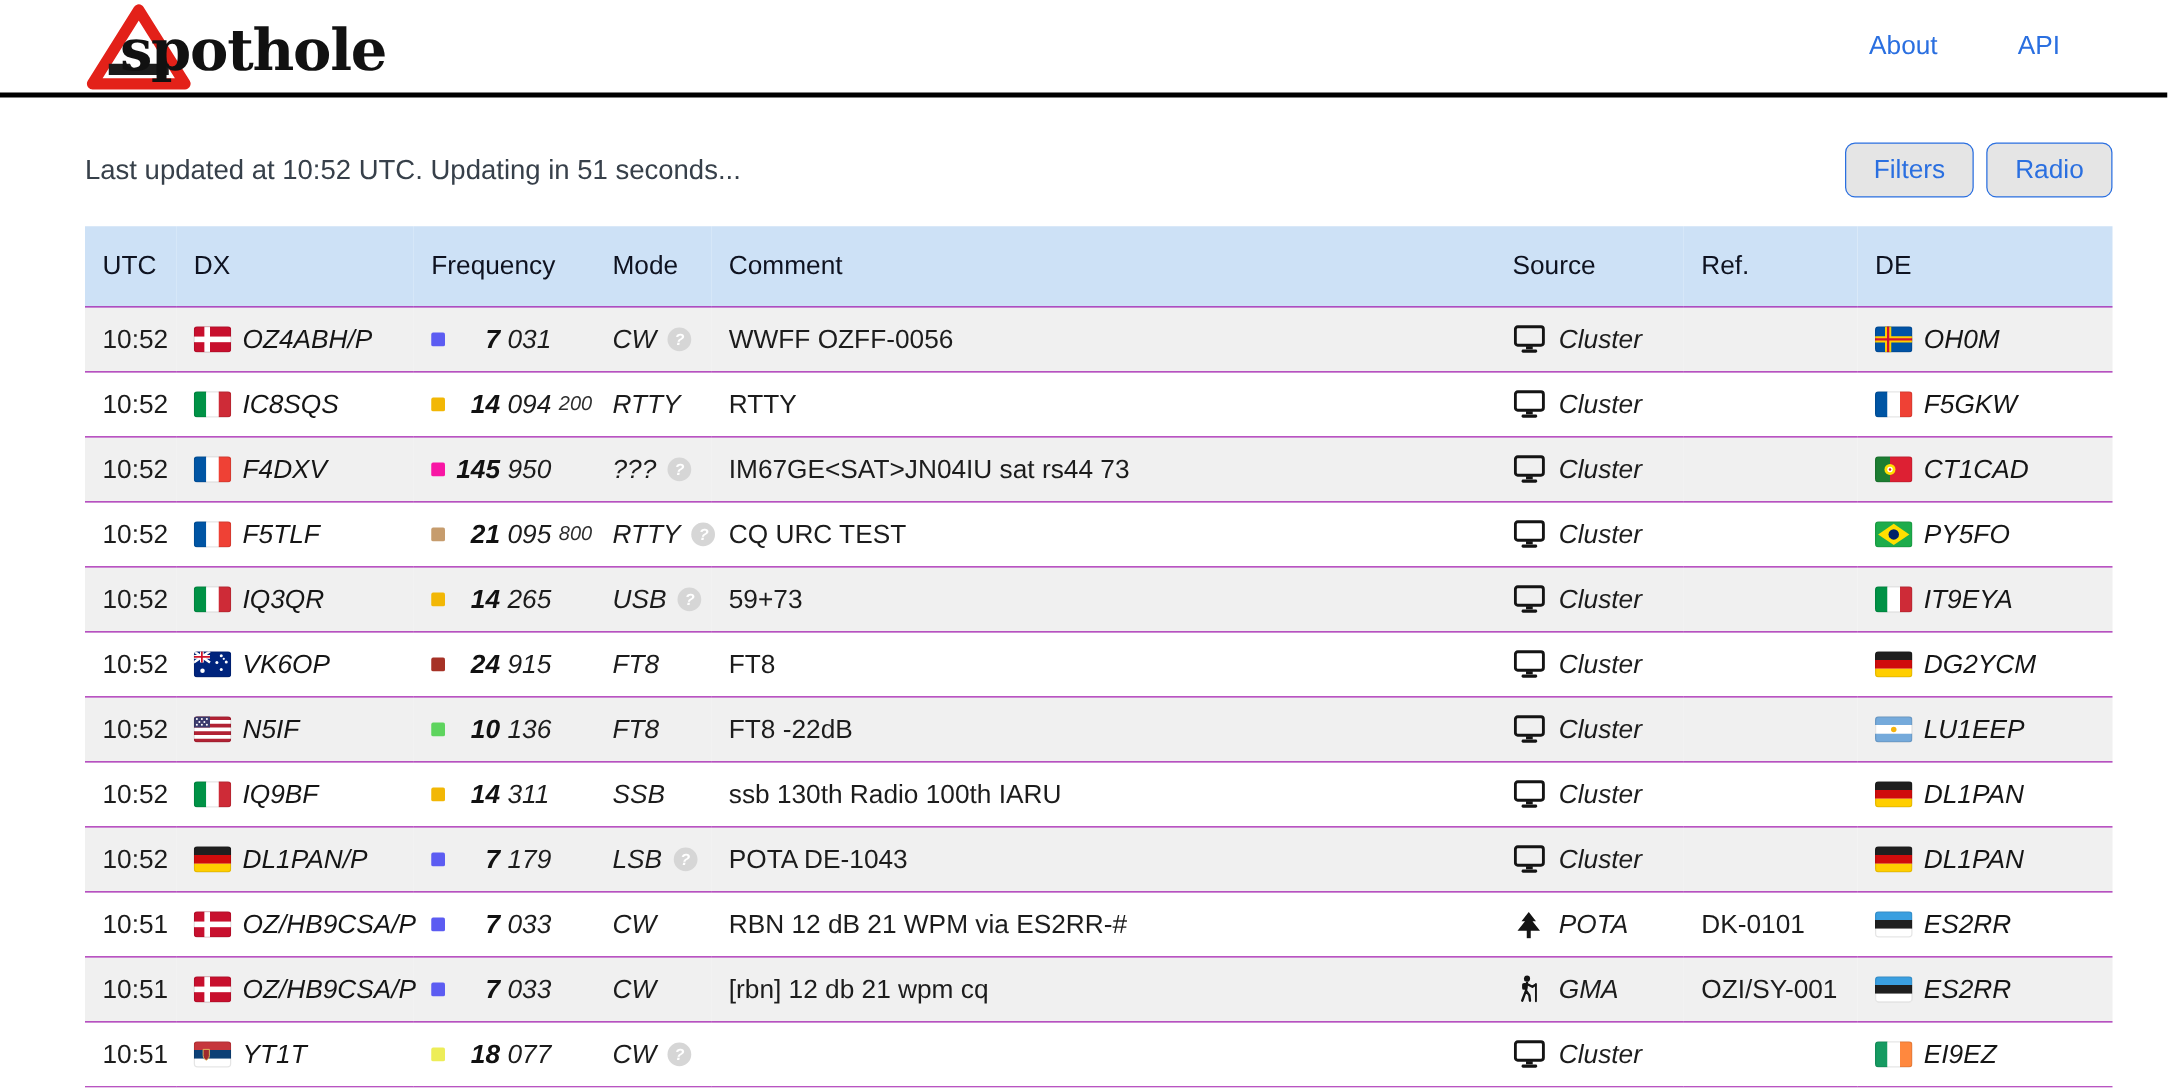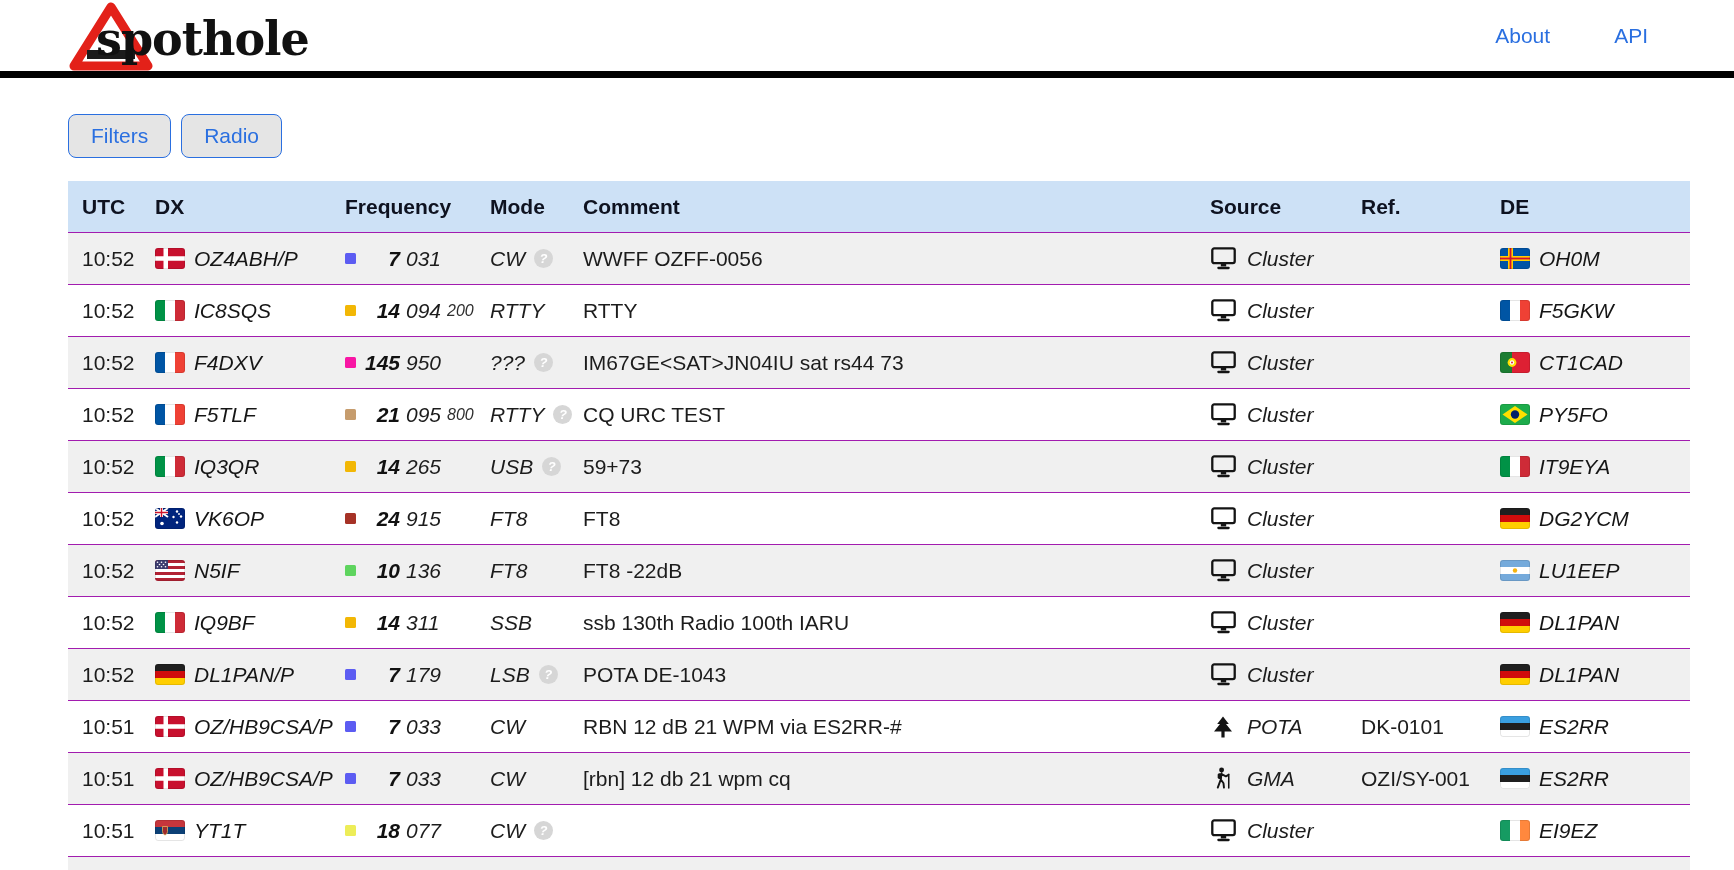--- a/index.html
+++ b/index.html
@@ -3,21 +3,21 @@
 <meta charset="utf-8">
 <style>
   html,body{margin:0;padding:0;overflow:hidden;}
   body{
     width:1734px;height:870px;background:#fff;color:#1c1c1c;
     font-family:"Liberation Sans","DejaVu Sans",sans-serif;
     position:relative;
   }
   
   .topbar{
-    height:78px;box-sizing:border-box;border-bottom:7px solid #000000;
+    height:78px;box-sizing:border-box;border-bottom:4px solid #000000;
     display:flex;align-items:center;justify-content:space-between;
     padding:0 66px 0 68px;
   }
   .logo{display:flex;align-items:center;cursor:pointer;}
   .logo svg{display:block;}
   .logo h1{
     font-family:"DejaVu Serif","Liberation Serif",serif;
     font-weight:800;font-size:46px;line-height:1;margin:0 0 0 -58px;
     letter-spacing:-1px;color:#111;position:relative;z-index:2;transform:translateY(3px);
   }
@@ -30,22 +30,22 @@
   }
   .status-text{font-size:22px;color:#37404a;}
   .btns{display:flex;gap:10px;}
   .btn{
     background:#e5e5e5;border:1.5px solid var(--accent,#2a6fe0);color:var(--accent,#2a6fe0);
     font-family:inherit;font-size:21px;border-radius:8px;padding:9px 22px;cursor:pointer;
   }
   
   table{border-collapse:collapse;table-layout:fixed;width:1622px;margin:0 44px 0 68px;font-size:21px;}
   thead th{
-    background:var(--header-bg,#cde1f6);color:#0e1220;font-weight:700;text-align:left;
-    height:51px;padding:0 0 0 14px;
+    background:var(--header-bg,#cde1f6);color:#0e1220;font-weight:400;text-align:left;
+    height:64px;padding:0 0 0 14px;
   }
   tbody td{height:51px;padding:0 0 0 14px;vertical-align:middle;}
   tbody tr{border-top:1px solid #a21caf;background:#fff;}
   tbody tr:nth-child(odd){background:var(--row-alt,#f0f0f0);}
   .cellflex{display:flex;align-items:center;font-style:italic;}
   .flag{display:inline-flex;border-radius:3px;overflow:hidden;margin-right:9px;flex:none;
         outline:1px solid rgba(0,0,0,0.10);outline-offset:-1px;}
   .flag svg{display:block;}
   .sq{width:11px;height:11px;border-radius:1.5px;flex:none;}
   .mhz{font-weight:700;min-width:44px;text-align:right;color:#111;}
@@ -70,20 +70,21 @@
     </svg>
     <h1>spothole</h1>
   </div>
   <nav>
     <a>About</a>
     <a>API</a>
   </nav>
 </header>
 
 <div class="statusbar">
+  <div class="status-text">Last updated at 10:52 UTC. Updating in 51 seconds...</div>
   <div class="btns">
     <button class="btn">Filters</button>
     <button class="btn">Radio</button>
   </div>
 </div>
 
 <table>
   <colgroup>
     <col style="width:73px">
       <col style="width:190px">

